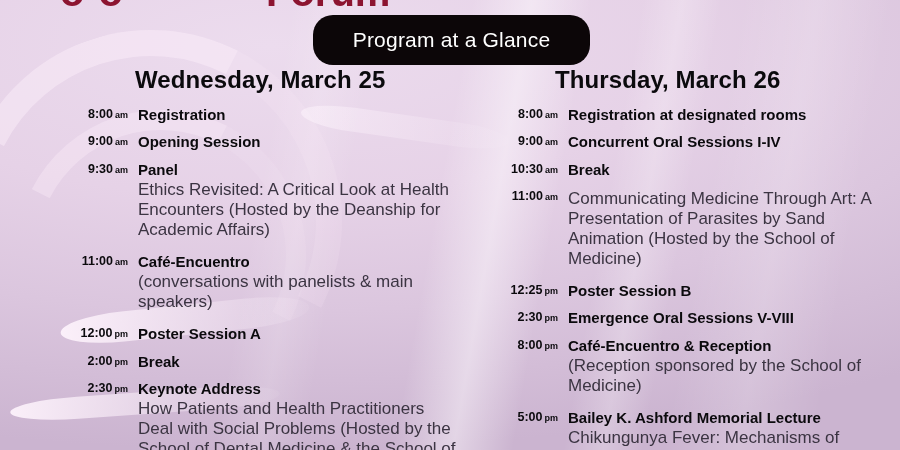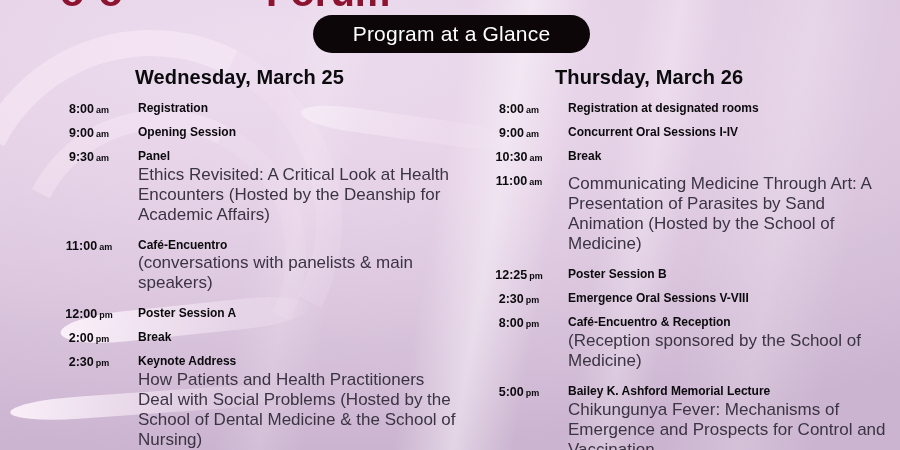--- a/index.html
+++ b/index.html
@@ -76,52 +76,52 @@
     font-size:40px;font-weight:700;letter-spacing:14px;color:#8c1430;
     font-family:"Liberation Sans", sans-serif;
   }
   .forum-word{
     position:absolute;left:266px;top:-30px;
     font-size:40px;font-weight:700;color:#8c1430;
     font-family:"Liberation Sans", sans-serif;
   }
 
   .glance-pill{
-    position:absolute;left:313px;top:15px;width:277px;height:38px;
+    position:absolute;left:313px;top:15px;width:277px;height:50px;
     background:#0c0608;border-radius:20px;
     display:flex;align-items:center;justify-content:center;
   }
   .glance-pill span{
     color:#ffffff;font-size:21px;letter-spacing:.2px;
     font-family:"Liberation Sans", sans-serif;
   }
 
   
   .col{position:absolute;top:66px;}
   .col-left {left:50px;width:410px;}
   .col-right{left:480px;width:415px;}
 
   .day-title{
-    font-size:20px;font-weight:700;color:#0b0a0d;margin:0 0 12px 0;
+    font-size:24px;font-weight:700;color:#0b0a0d;margin:0 0 12px 0;
     letter-spacing:.1px;
   }
   .col-left  .day-title{padding-left:85px;}
   .col-right .day-title{padding-left:75px;}
 
   .rows{display:block;}
   .row{display:flex;align-items:flex-start;margin-bottom:9px;}
   .time{
-    flex:0 0 78px;text-align:center;padding-right:10px;
+    flex:0 0 78px;text-align:right;padding-right:10px;
     font-size:12.5px;font-weight:700;color:#0b0a0d;white-space:nowrap;
     padding-top:1px;
   }
   .time .mer{font-size:9px;font-weight:700;margin-left:2px;}
   .body{flex:1 1 auto;}
   .title{
-    font-size:12px;font-weight:700;color:#0b0a0d;line-height:1.22;
+    font-size:15px;font-weight:700;color:#0b0a0d;line-height:1.22;
   }
   .sub{
     font-size:17px;color:#3b3442;line-height:1.18;margin-top:1px;
     font-weight:400;
   }
   .row.gap-sm{margin-bottom:13px;}
 </style>
 </head>
 <body>
 

